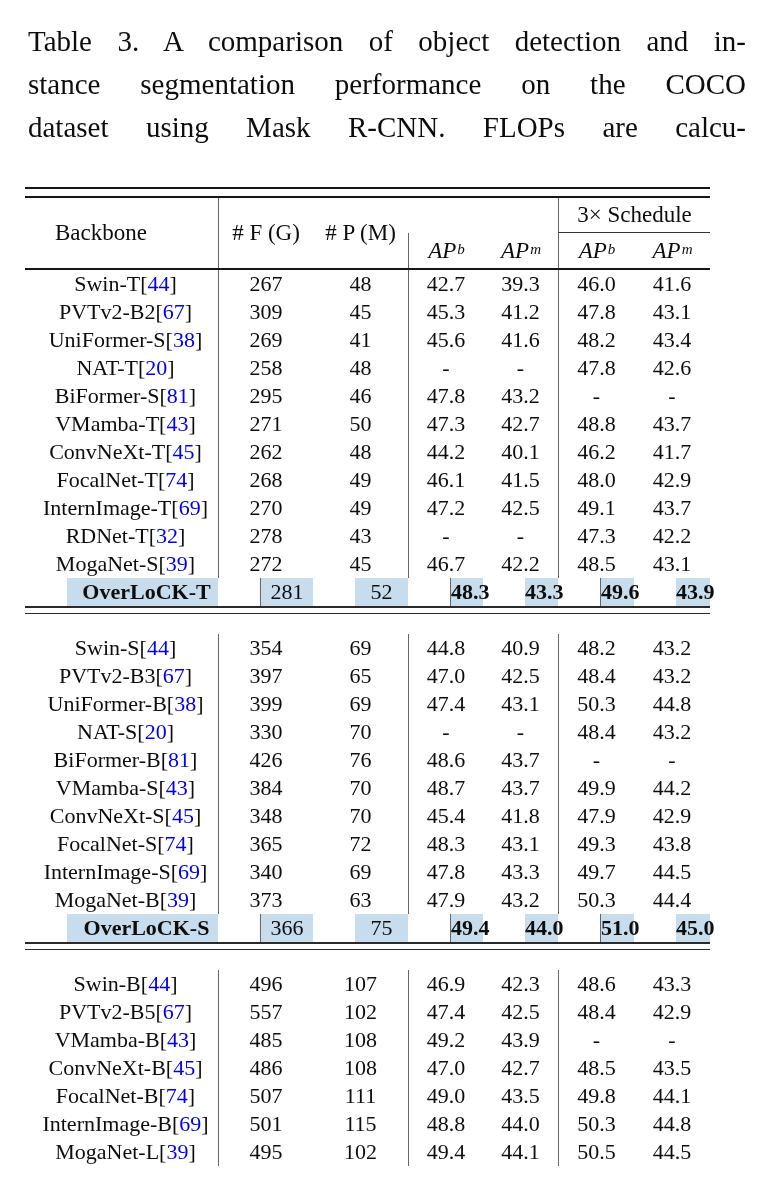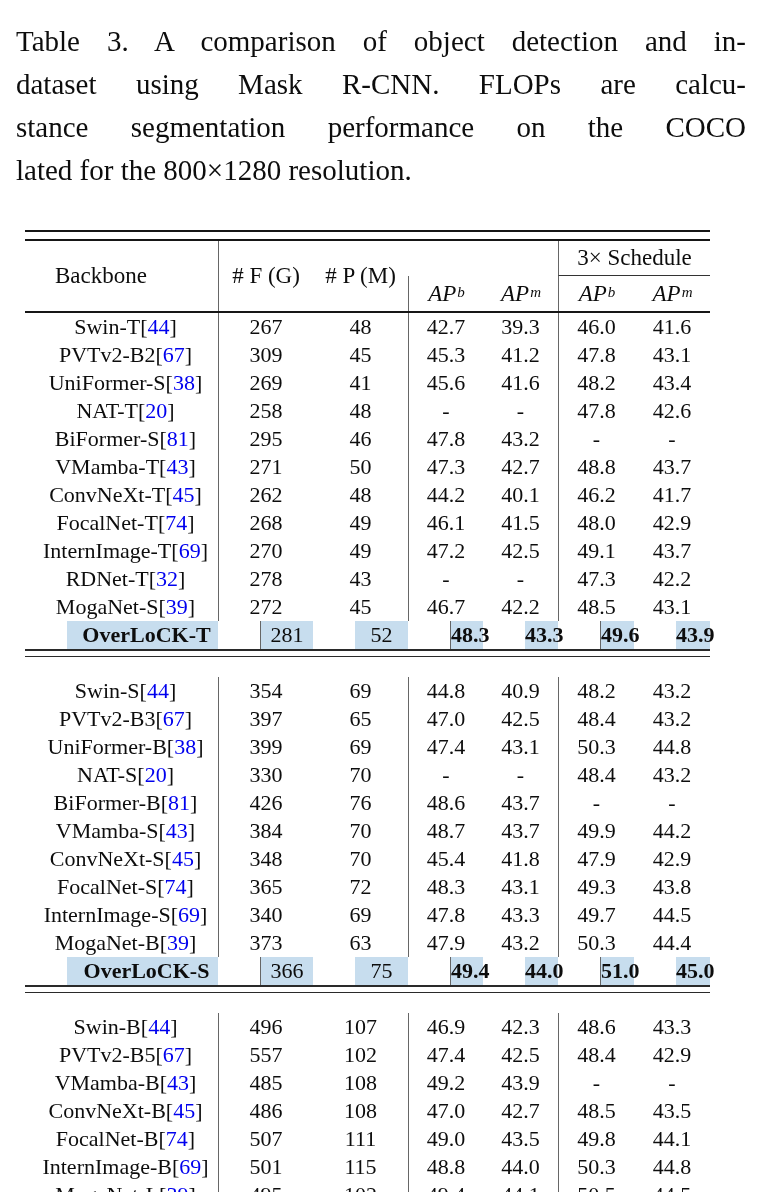--- a/index.html
+++ b/index.html
@@ -11,21 +11,21 @@
     width: 766px;
     height: 1192px;
     font-family: "Liberation Serif", serif;
     color: #111111;
     overflow: hidden;
     position: relative;
   }
 
   
   .caption {
-    padding: 20px 20px 0 16px;
+    padding: 20px 20px 0 28px;
     font-size: 29px;
     line-height: 43px;
     color: #0d0d0d;
   }
   .cap-line {
     text-align: justify;
     text-align-last: justify;
     white-space: normal;
   }
   .cap-line.last {
@@ -109,23 +109,22 @@
   .c.bl { border-left: 1px solid #666; }
   .c.hl { background: var(--hl, #c7ddee); margin-left: 42px; }
   .c.bold { font-weight: bold; }
   .cite { color: var(--cite, #0000ee); }
 </style>
 </head>
 <body>
 
 <div class="caption">
   <div class="cap-line">Table 3. A comparison of object detection and in-</div>
+  <div class="cap-line">stance segmentation performance on the COCO</div>
   <div class="cap-line">dataset using Mask R-CNN. FLOPs are calcu-</div>
-  <div class="cap-line">stance segmentation performance on the COCO</div>
-  <div class="cap-line last">lated for the 800×1280 resolution.</div>
 </div>
 
 <div class="tablewrap">
 
   <div class="rule-top"></div>
 
   <div class="grid hgrid">
     <div class="hcell backbone">Backbone</div>
     <div class="hcell fcol"># F (G)</div>
     <div class="hcell pcol"># P (M)</div>

